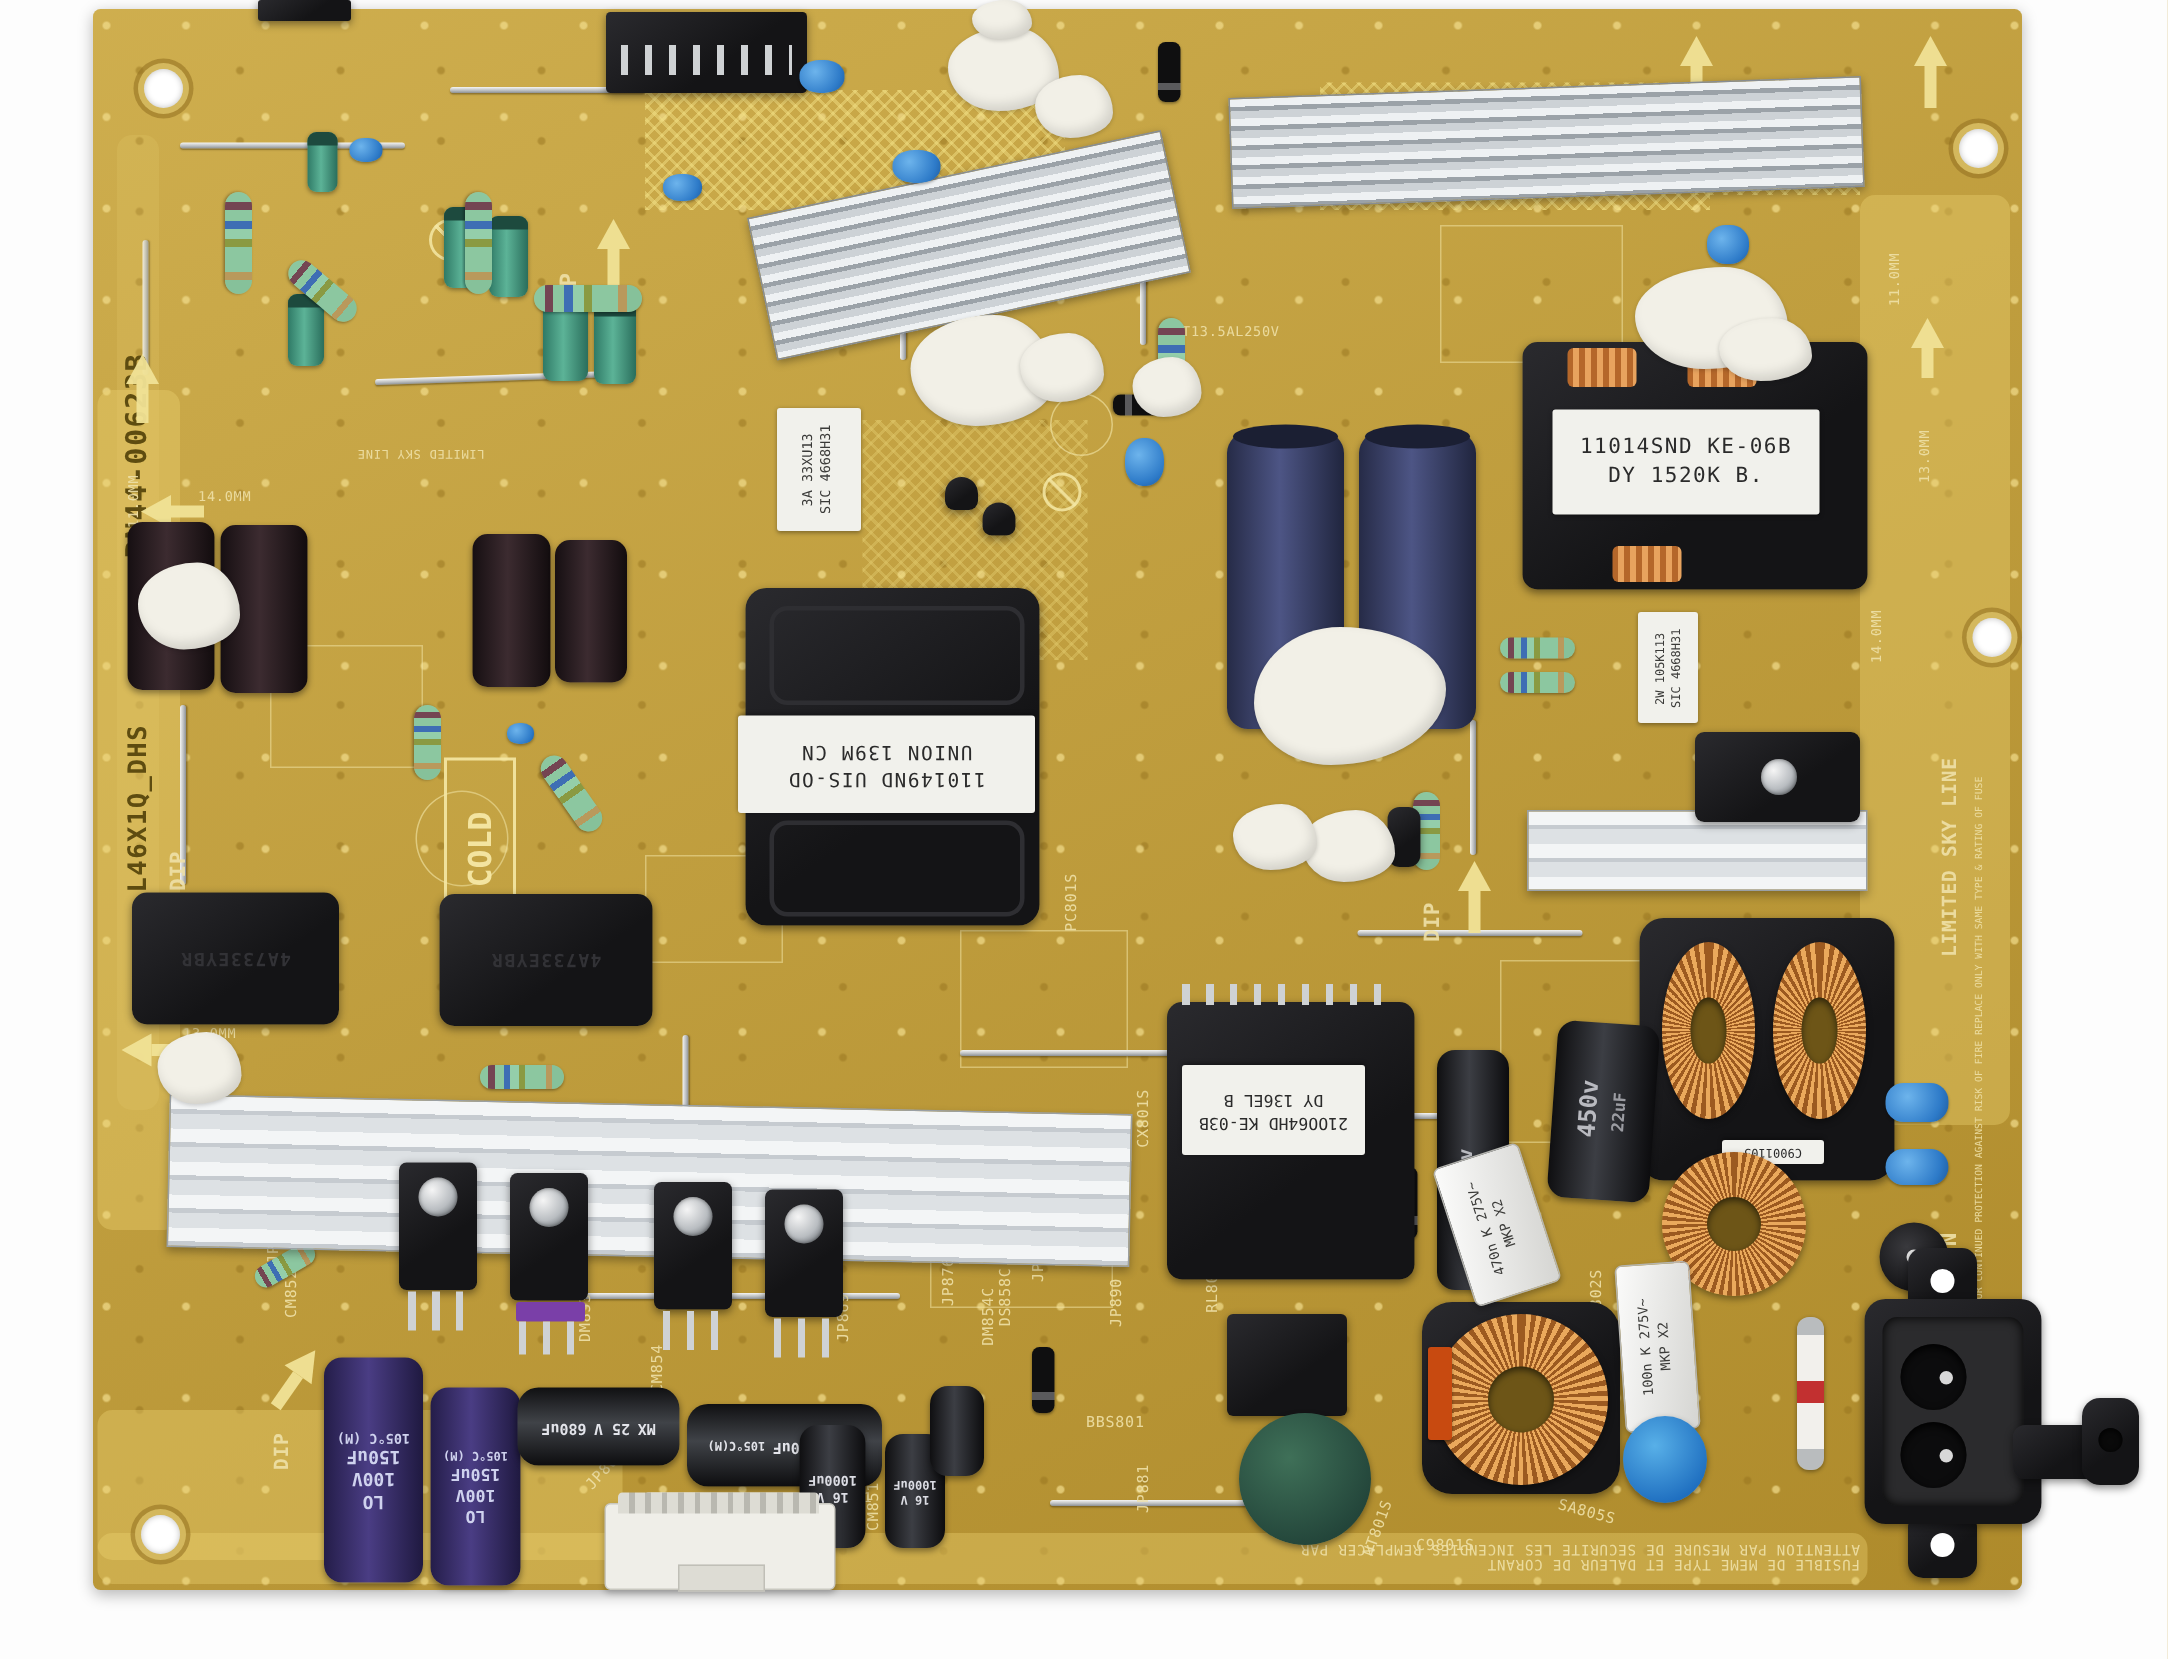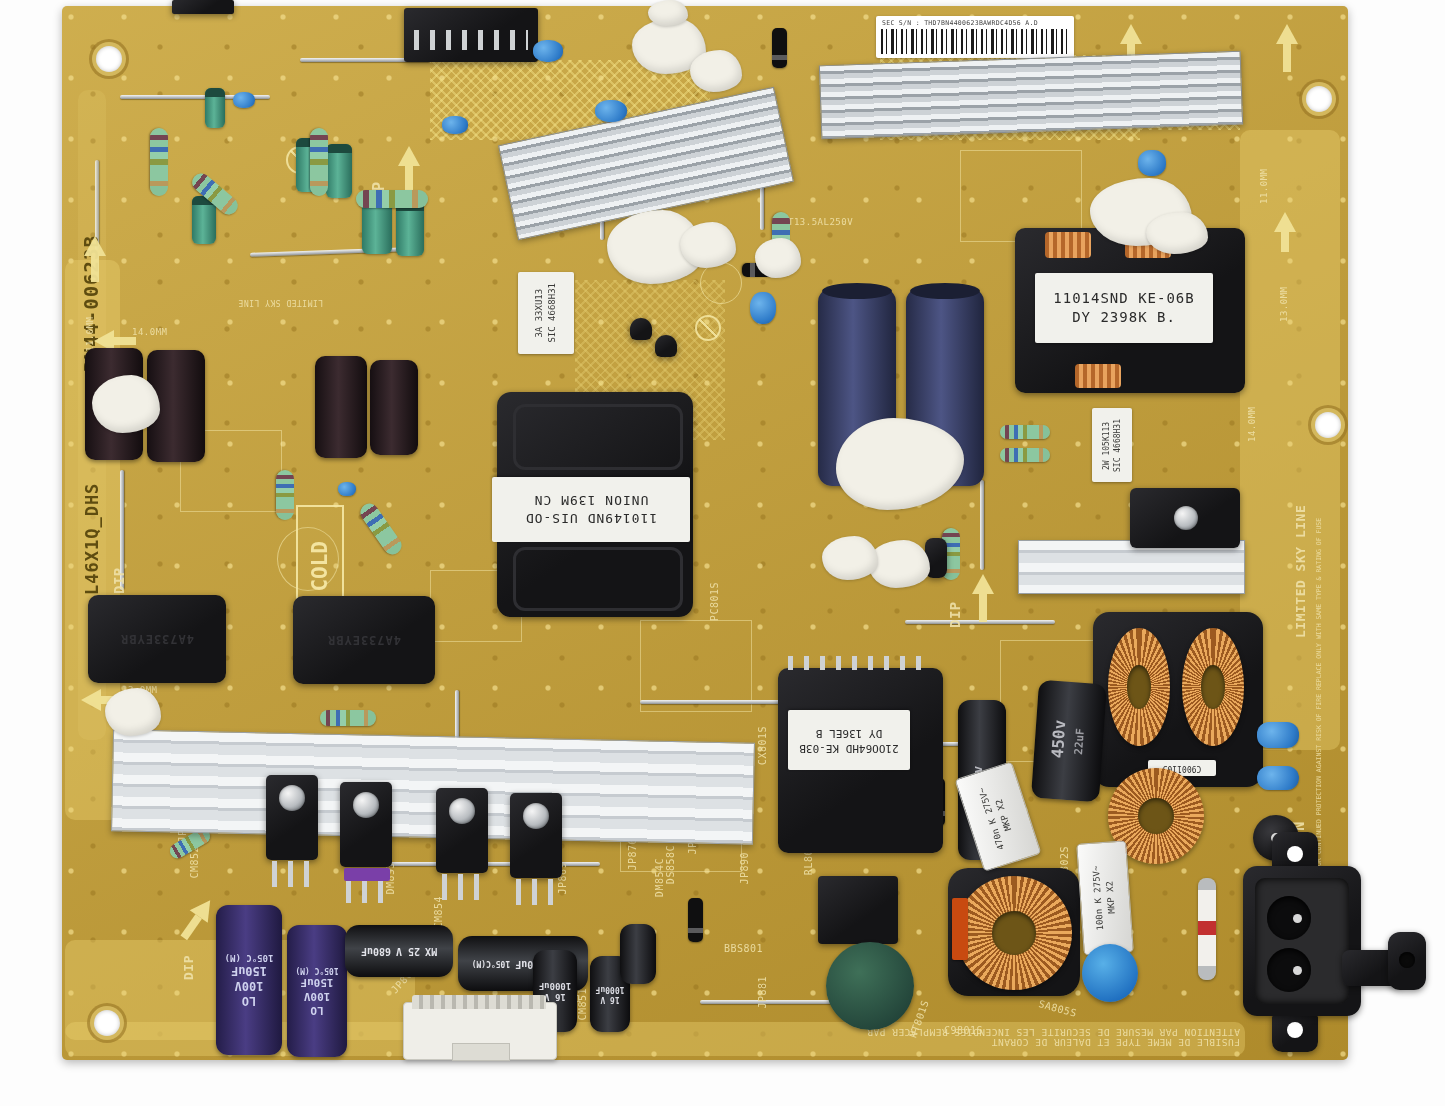--- a/index.html
+++ b/index.html
@@ -215,24 +215,20 @@
   <span class="abs ss ssv" style="left:710px;top:582px;">PC801S</span>
   <span class="abs ss ssv" style="left:190px;top:846px;">CM852</span>
   <span class="abs ss ssv" style="left:1060px;top:846px;">CX802S</span>
   <span class="abs ss ssv" style="left:758px;top:976px;">JP881</span>
   <span class="abs ss" style="left:944px;top:1026px;">C9801S</span>
   <span class="abs ss ssv" style="left:558px;top:862px;">JP869</span>
   <span class="abs ss ssv" style="left:655px;top:858px;">DM854C</span>
   <span class="abs ss ssv" style="left:578px;top:988px;">CM851</span>
   <span class="abs ss ssv" style="left:545px;top:1000px;">CNM803</span>
 
-  <div class="abs" style="left:876px;top:16px;width:198px;height:42px;background:#fff;border-radius:2px;box-shadow:0 1px 3px rgba(0,0,0,.3);">
-    <div class="abs bartext" style="left:6px;top:3px;">SEC S/N : THD7BN4400623BAWRDC4D56 A.D</div>
-    <div class="abs barcode" style="left:5px;top:13px;width:188px;height:25px;"></div>
-  </div>
 
   <div class="abs blk" style="left:172px;top:0px;width:62px;height:14px;border-radius:2px;"></div>
   <div class="abs blk" style="left:404px;top:8px;width:134px;height:54px;border-radius:3px;">
     <div class="abs legs" style="left:10px;top:22px;width:114px;height:20px;"></div>
   </div>
 
   <div class="abs hs" style="left:505px;top:115px;width:280px;height:95px;transform:rotate(-12deg);"></div>
   <div class="abs hs" style="left:820px;top:58px;width:420px;height:72px;transform:rotate(-2deg);"></div>
 
   <div class="abs capDark" style="left:85px;top:348px;width:58px;height:112px;"></div>
@@ -292,21 +288,21 @@
     <div>UNION 139M CN</div>
   </div>
 
   <div class="abs blk" style="left:1015px;top:228px;width:230px;height:165px;border-radius:10px;">
     <div class="abs" style="left:30px;top:4px;width:46px;height:26px;background:repeating-linear-gradient(90deg,#b5672a 0 4px,#e8a35e 4px 8px);border-radius:4px;"></div>
     <div class="abs" style="left:110px;top:4px;width:46px;height:26px;background:repeating-linear-gradient(90deg,#b5672a 0 4px,#e8a35e 4px 8px);border-radius:4px;"></div>
     <div class="abs" style="left:60px;top:136px;width:46px;height:24px;background:repeating-linear-gradient(90deg,#b5672a 0 4px,#e8a35e 4px 8px);border-radius:4px;"></div>
   </div>
   <div class="abs lbl" style="left:1035px;top:273px;width:178px;height:70px;font-size:14px;letter-spacing:1px;">
     <div>11014SND KE-06B</div>
-    <div>DY 2398K B.</div>
+    <div>DY 1520K B.</div>
   </div>
 
   <div class="abs capN" style="left:818px;top:288px;width:78px;height:198px;"></div>
   <div class="abs capN" style="left:906px;top:288px;width:78px;height:198px;"></div>
 
   <div class="abs lbl" style="left:518px;top:272px;width:56px;height:82px;">
     <div class="filmtx" style="font-size:9px;">
       <span>3A 33XU13</span><br>
       <span>SIC 4668H31</span>
     </div>

